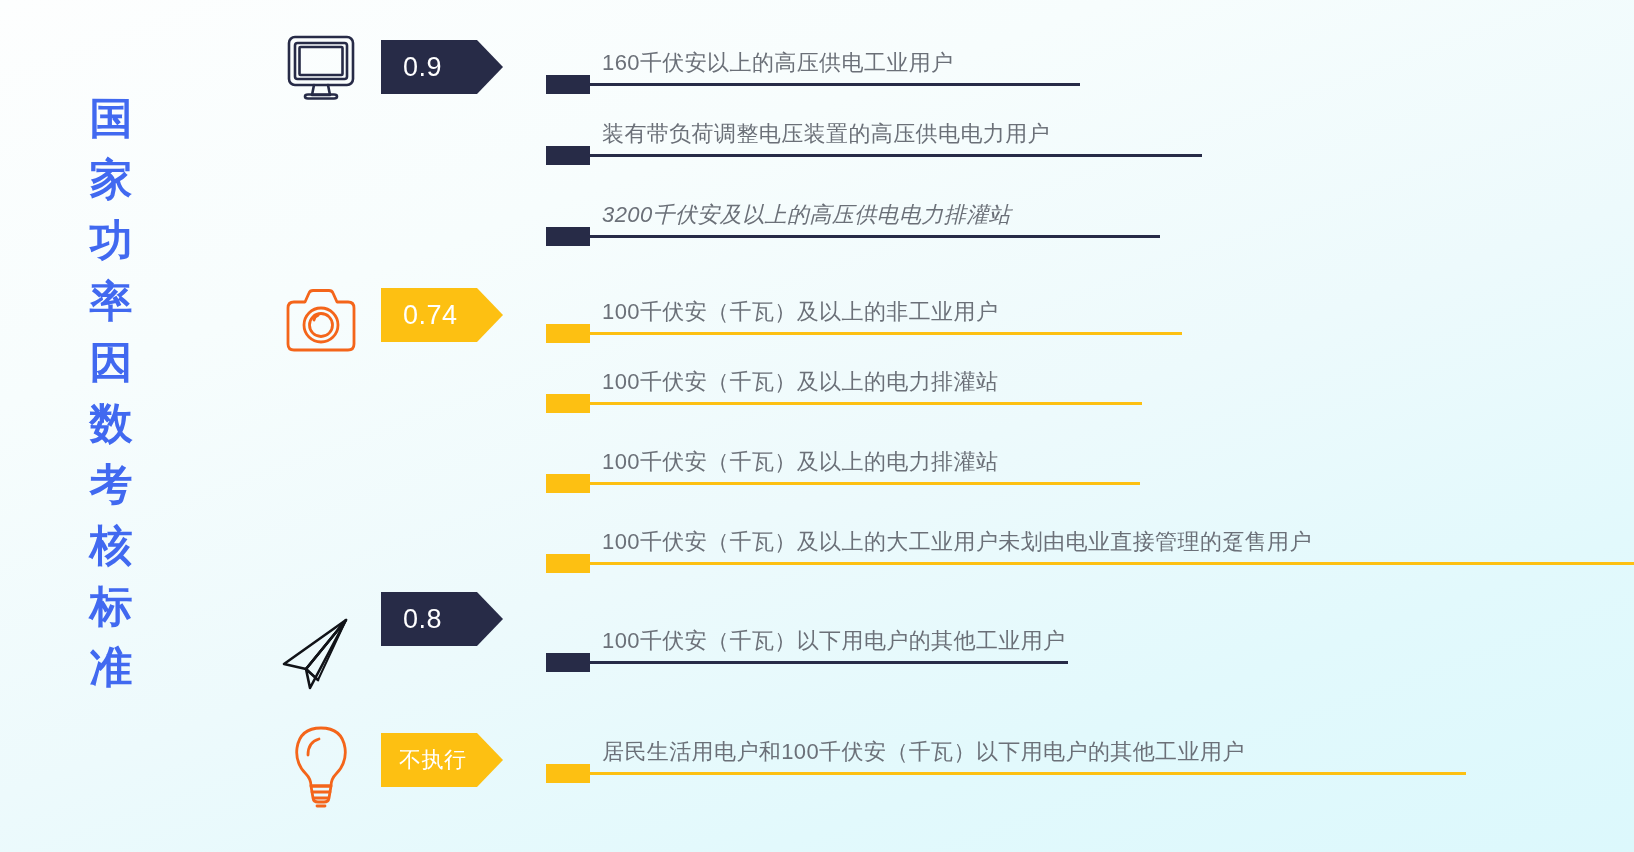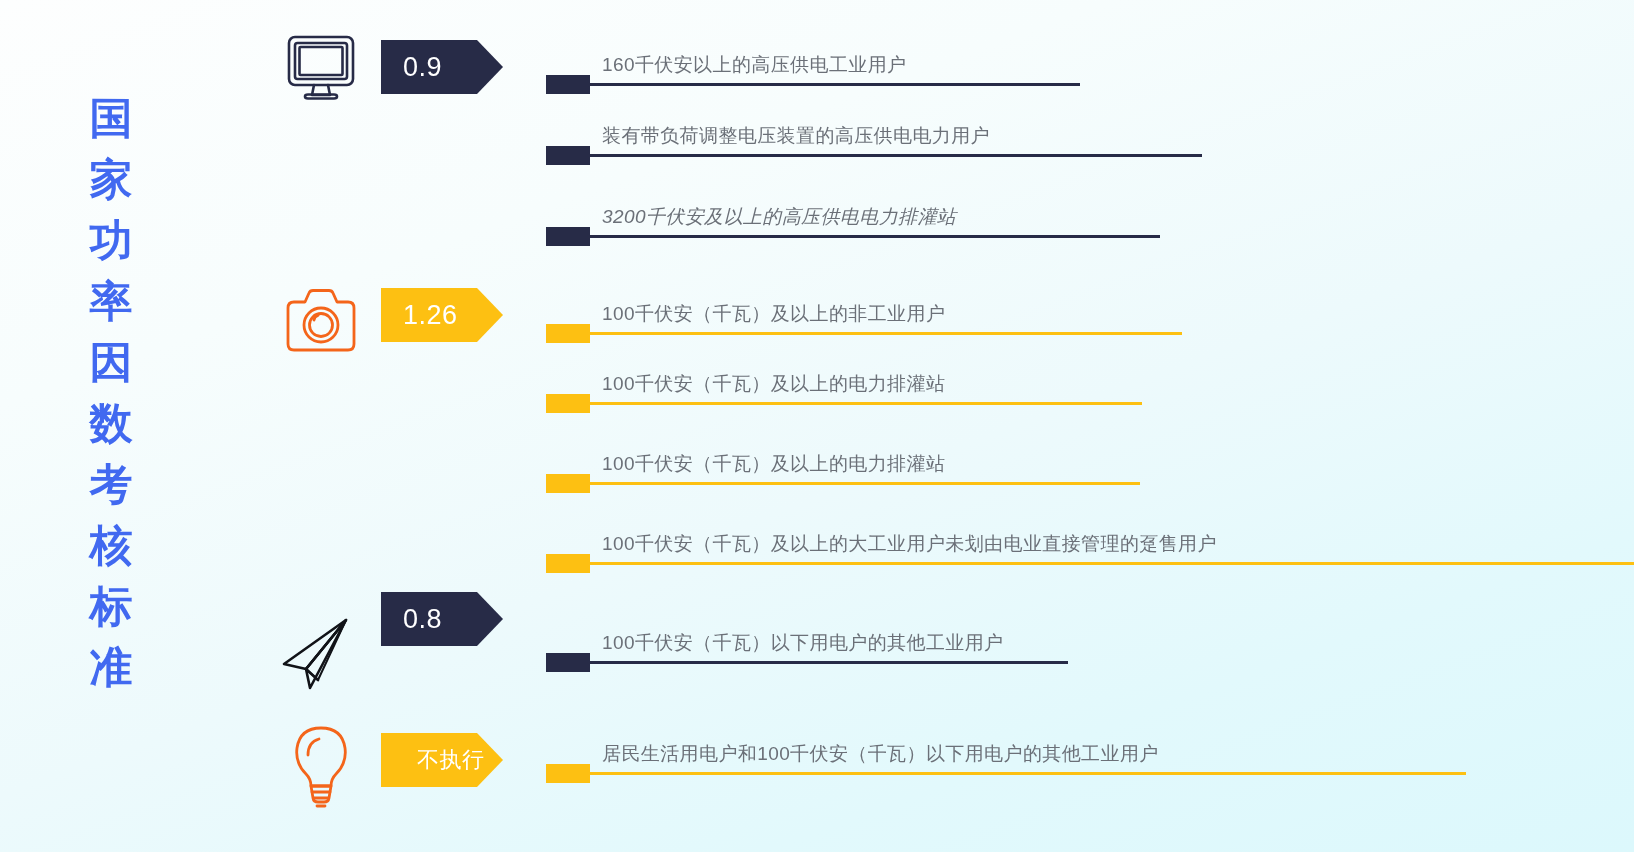--- a/index.html
+++ b/index.html
@@ -63,34 +63,34 @@
     font-weight: 400;
     letter-spacing: 0.5px;
     clip-path: polygon(0 0, calc(100% - 26px) 0, 100% 50%, calc(100% - 26px) 100%, 0 100%);
     filter: drop-shadow(3px 4px 3px rgba(120,130,140,0.30));
     text-align: center;
   }
   .badge.dark  { background: #272b47; width: 122px; }
   .badge.amber { background: #fdc012; width: 122px; }
   .badge.cn {
     font-size: 22px;
-    padding-left: 36px;
+    padding-left: 18px;
   }
 
   
   .row {
     position: absolute;
     left: 546px;
   }
   .row-label {
     position: absolute;
     left: 56px;
     bottom: 8px;
     white-space: nowrap;
-    font-size: 19px;
+    font-size: 22px;
     color: #6b7078;
     font-weight: 400;
     letter-spacing: 0.4px;
   }
   .row-rule {
     position: absolute;
     left: 0;
     bottom: 0;
     height: 3px;
   }
@@ -176,21 +176,21 @@
     <div class="icon-slot" style="left:281px; top:282px;">
       <svg viewBox="0 0 80 80" fill="none" stroke="#f4651a" stroke-width="2.8" stroke-linecap="round" stroke-linejoin="round">
         <path d="M7 26 Q7 20 13 20 L24 20 L28 11 Q29 8.5 32 8.5 L48 8.5 Q51 8.5 52 11 L56 20 L67 20 Q73 20 73 26 L73 62 Q73 68 67 68 L13 68 Q7 68 7 62 Z"></path>
         <circle cx="40" cy="43" r="17"></circle>
         <circle cx="40" cy="43" r="11.5"></circle>
         <path d="M33 38 Q33.5 34.5 37 33.5"></path>
       </svg>
     </div>
 
     <div class="badge amber" style="left:381px; top:288px;">
-      <span>1.26</span>
+      <span>0.74</span>
     </div>
 
     <div class="row" style="top:287px; width:1100px; height:48px;">
       <div class="row-label">100千伏安（千瓦）及以上的非工业用户</div>
       <div class="row-rule amberline">
         <div class="nub"></div>
         <div class="stem" style="width:592px;"></div>
       </div>
     </div>
 

